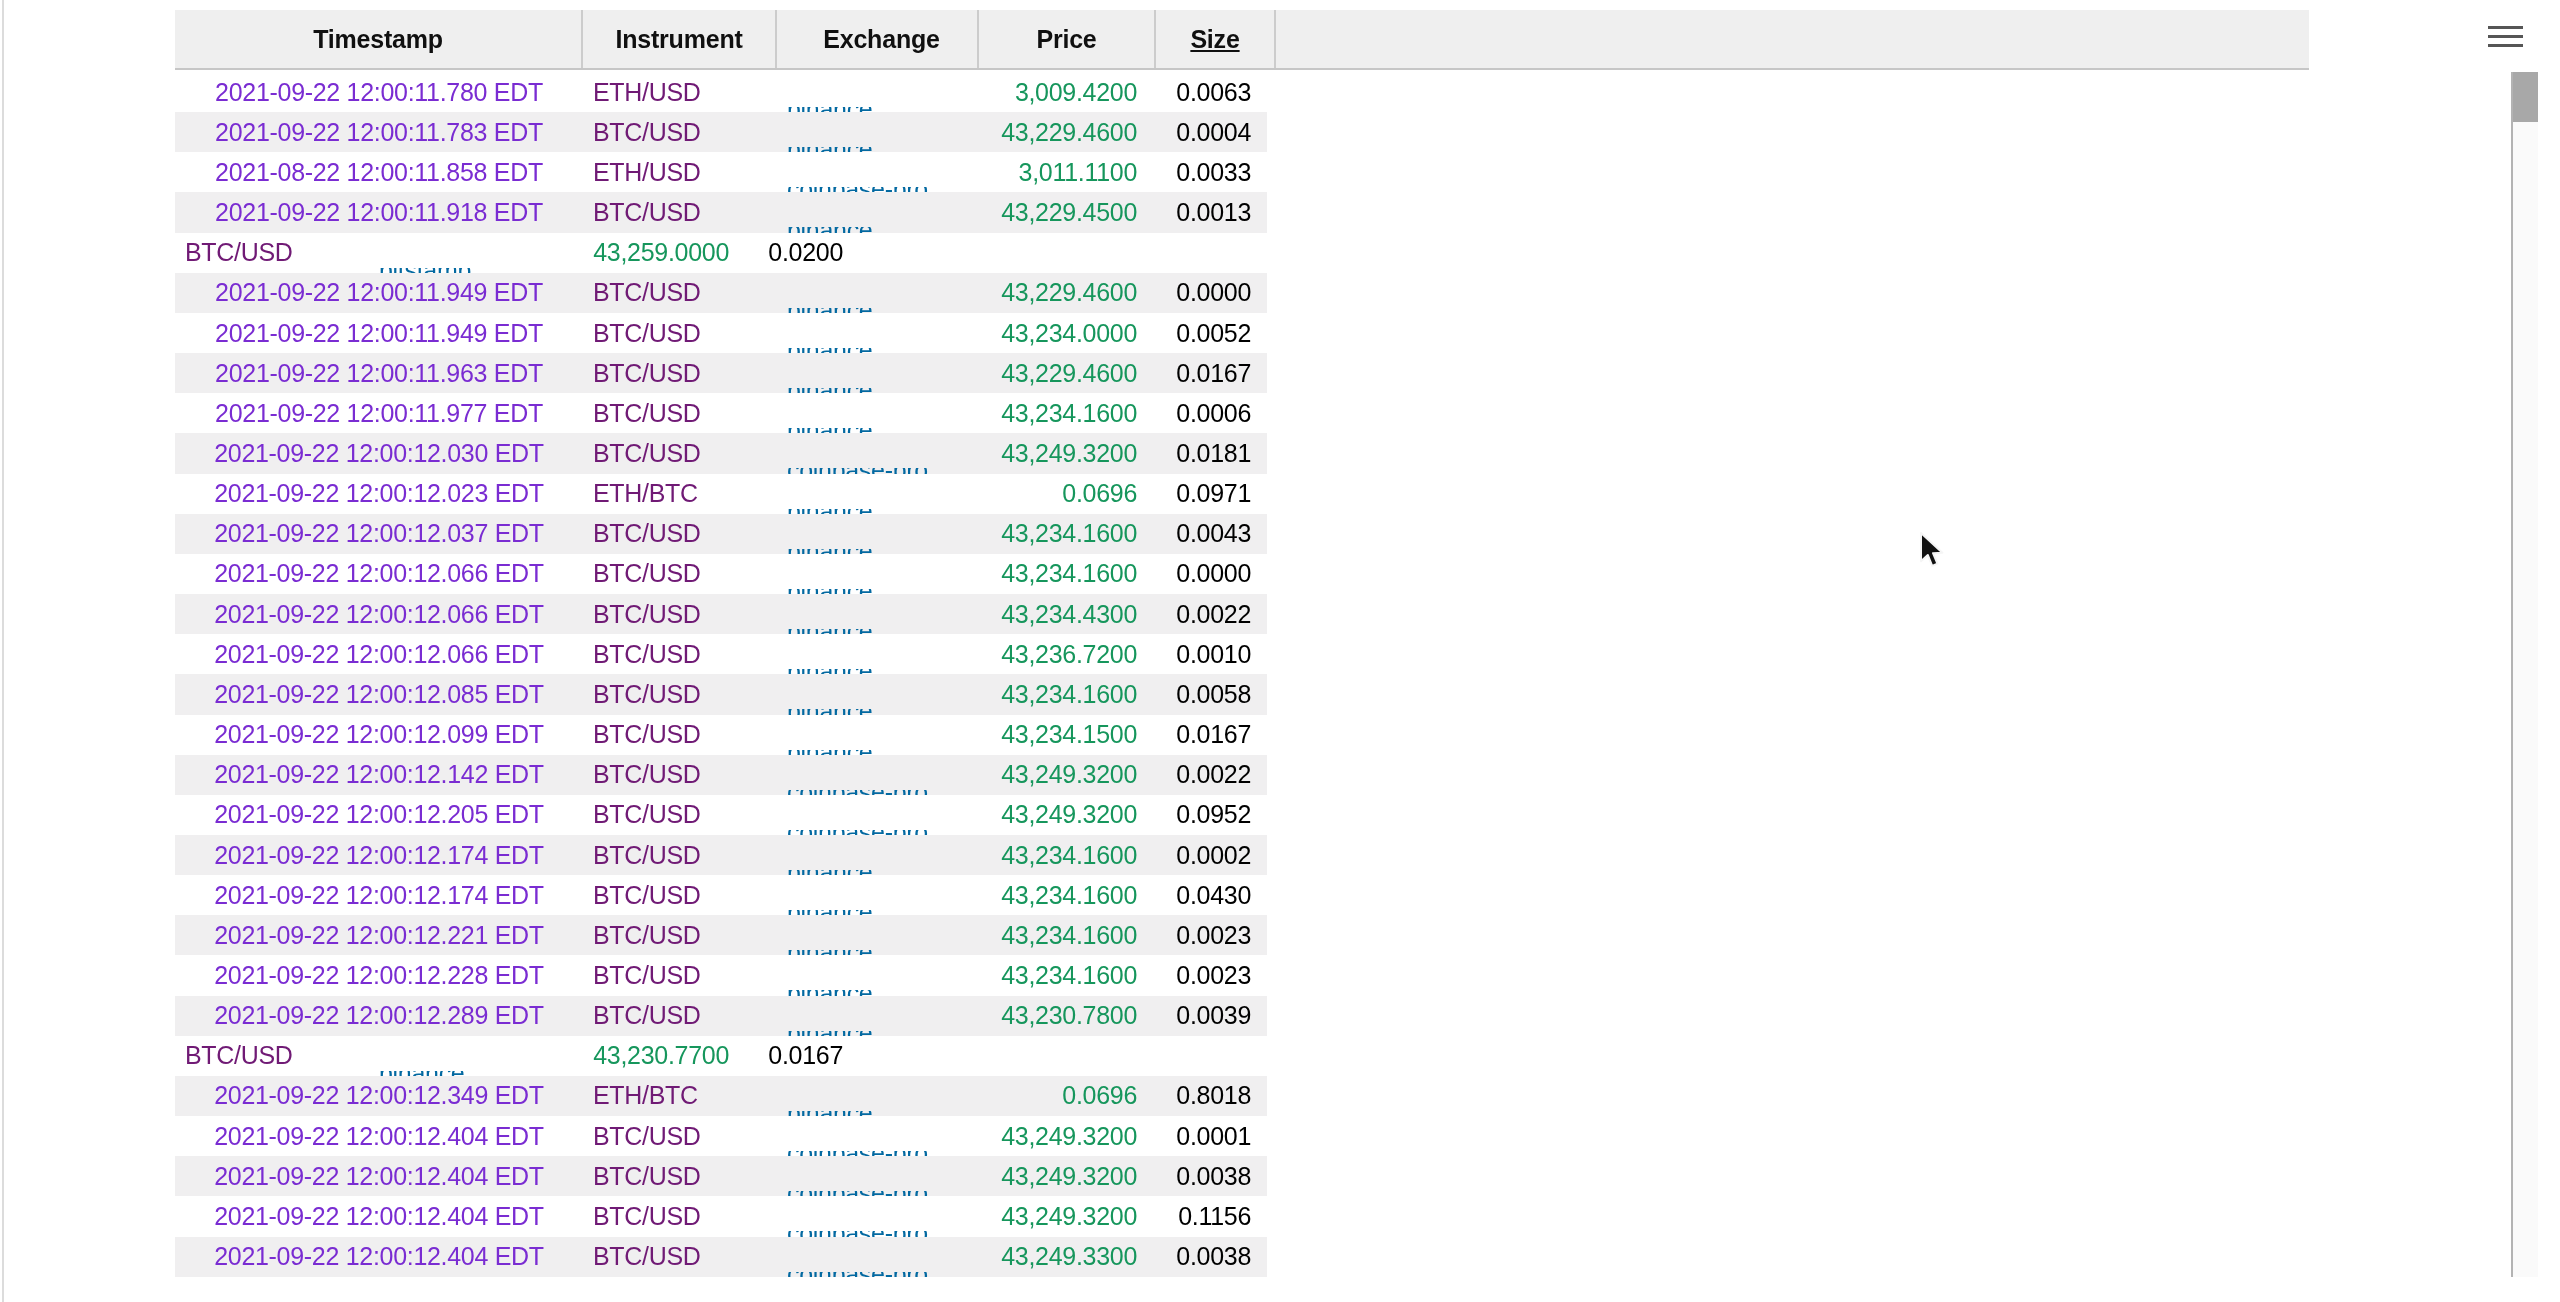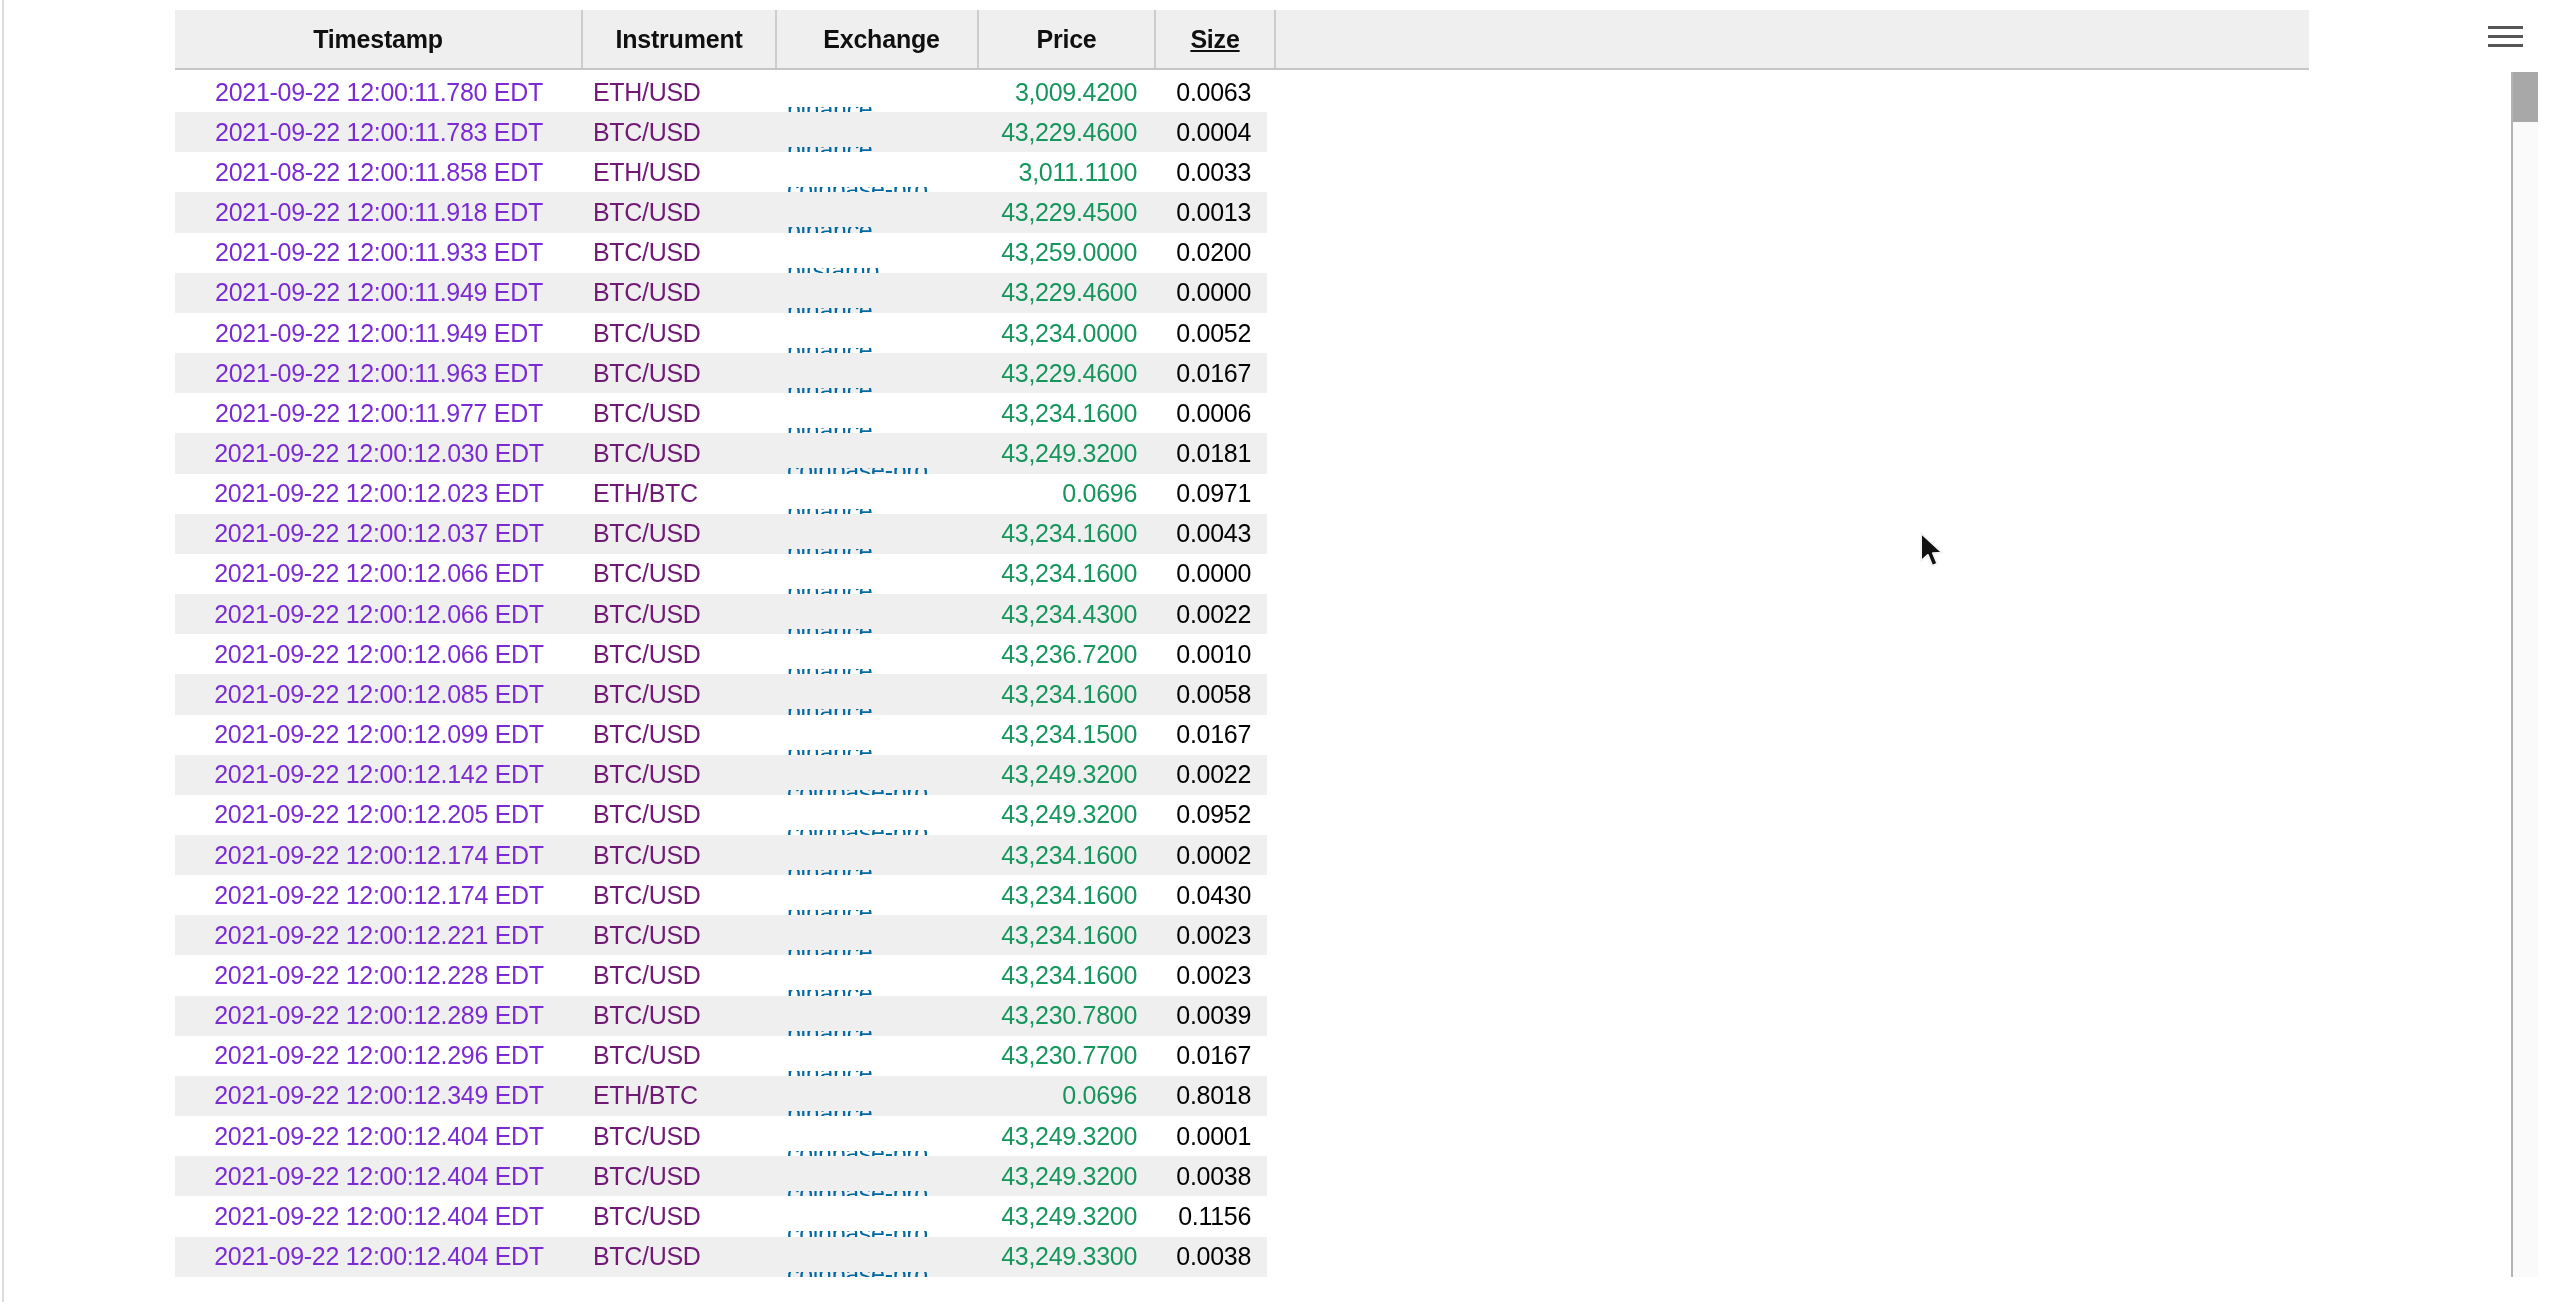--- a/index.html
+++ b/index.html
@@ -108,21 +108,20 @@
 
     <div class="row even">
       <div class="cell c-ts">2021-09-22 12:00:11.918 EDT</div>
       <div class="cell c-in">BTC/USD</div>
       <div class="cell c-ex">binance</div>
       <div class="cell c-pr">43,229.4500</div>
       <div class="cell c-sz">0.0013</div>
     </div>
 
     <div class="row">
-      <div class="cell c-ts">2021-09-22 12:00:11.933 EDT</div>
       <div class="cell c-in">BTC/USD</div>
       <div class="cell c-ex">bitstamp</div>
       <div class="cell c-pr">43,259.0000</div>
       <div class="cell c-sz">0.0200</div>
     </div>
 
     <div class="row even">
       <div class="cell c-ts">2021-09-22 12:00:11.949 EDT</div>
       <div class="cell c-in">BTC/USD</div>
       <div class="cell c-ex">binance</div>
@@ -268,21 +267,20 @@
 
     <div class="row even">
       <div class="cell c-ts">2021-09-22 12:00:12.289 EDT</div>
       <div class="cell c-in">BTC/USD</div>
       <div class="cell c-ex">binance</div>
       <div class="cell c-pr">43,230.7800</div>
       <div class="cell c-sz">0.0039</div>
     </div>
 
     <div class="row">
-      <div class="cell c-ts">2021-09-22 12:00:12.296 EDT</div>
       <div class="cell c-in">BTC/USD</div>
       <div class="cell c-ex">binance</div>
       <div class="cell c-pr">43,230.7700</div>
       <div class="cell c-sz">0.0167</div>
     </div>
 
     <div class="row even">
       <div class="cell c-ts">2021-09-22 12:00:12.349 EDT</div>
       <div class="cell c-in">ETH/BTC</div>
       <div class="cell c-ex">binance</div>

